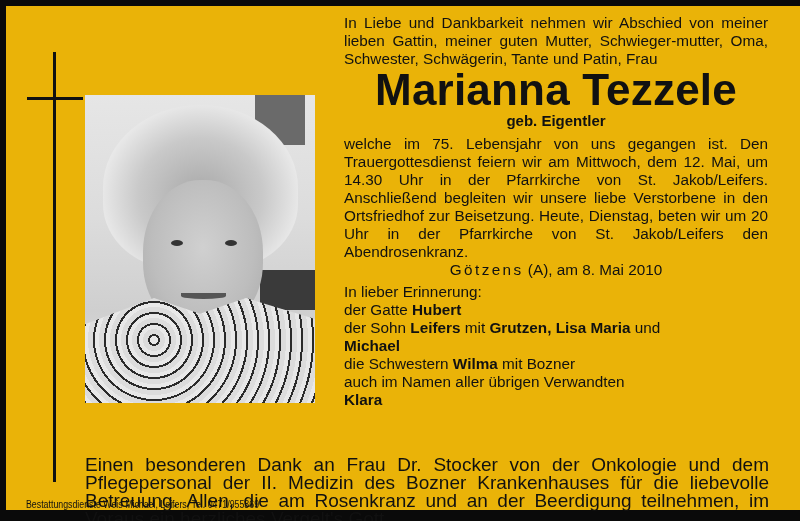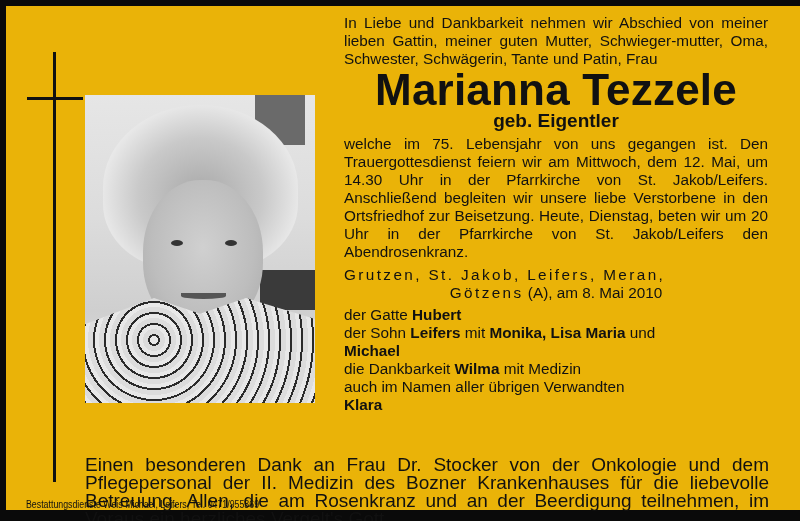--- a/index.html
+++ b/index.html
@@ -32,21 +32,21 @@
   .photo .shirt {
     position: absolute; left: 0; bottom: 0; width: 230px; height: 105px;
     background: repeating-radial-gradient(circle at 30% 40%, #e8e8e8 0 4px, #2a2a2a 4px 6px, #dcdcdc 6px 11px);
     clip-path: polygon(0 25%, 30% 0, 50% 15%, 70% 0, 100% 20%, 100% 100%, 0 100%);
   }
   .col {
     position: absolute; left: 338px; top: 8px; width: 424px; font-size: 15.3px; line-height: 18px; text-align: justify;
   }
   .col p { margin: 0; }
   .name { font-weight: bold; font-size: 44px; line-height: 40px; text-align: center; margin-top: 2px !important; letter-spacing: 0.2px; }
-  .born { font-weight: bold; font-size: 19px; line-height: 22px; text-align: center; margin-bottom: 3px !important; }
+  .born { font-weight: bold; font-size: 15px; line-height: 22px; text-align: center; margin-bottom: 3px !important; }
   .places { letter-spacing: 2.4px; margin-top: 5px !important; text-align: left !important; }
   .places2 { text-align: center; }
   .places2 .spaced { letter-spacing: 2.4px; }
   .mem { margin-top: 4px !important; text-align: left; }
   .mem b { font-weight: bold; }
   .thanks {
     position: absolute; left: 79px; top: 431px; width: 684px; font-size: 19px; line-height: 18px; text-align: justify;
     text-align-last: left;
   }
   .footer { position: absolute; left: 20px; top: 493px; font-size: 10px; font-family: "Liberation Sans", sans-serif; transform: scaleX(0.88); transform-origin: left; }
@@ -67,27 +67,27 @@
     <div class="eye r"></div>
     <div class="mouth"></div>
     <div class="shirt"></div>
   </div>
 
   <div class="col">
     <p>In Liebe und Dankbarkeit nehmen wir Abschied von meiner lieben Gattin, meiner guten Mutter, Schwieger-mutter, Oma, Schwester, Schwägerin, Tante und Patin, Frau</p>
     <p class="name">Marianna Tezzele</p>
     <p class="born">geb. Eigentler</p>
     <p>welche im 75. Lebensjahr von uns gegangen ist. Den Trauergottesdienst feiern wir am Mittwoch, dem 12. Mai, um 14.30 Uhr in der Pfarrkirche von St. Jakob/Leifers. Anschließend begleiten wir unsere liebe Verstorbene in den Ortsfriedhof zur Beisetzung. Heute, Dienstag, beten wir um 20 Uhr in der Pfarrkirche von St. Jakob/Leifers den Abendrosenkranz.</p>
-    <p class="places">Grutzen, St. Jakob, Leifers, Meran,</p>
     <p class="places2"><span class="spaced">Götzens</span><span> (A), am 8. Mai 2010</span></p>
     <div class="mem">
+      <div>In lieber Erinnerung:</div>
       <div><span>der Gatte </span><b>Hubert</b></div>
-      <div><span>der Sohn </span><b>Leifers</b><span> mit </span><b>Monika, Lisa Maria</b><span> und</span></div>
+      <div><span>der Sohn </span><b>Leifers</b><span> mit </span><b>Grutzen, Lisa Maria</b><span> und</span></div>
       <div><b>Michael</b></div>
-      <div><span>die Dankbarkeit </span><b>Wilma</b><span> mit Medizin</span></div>
+      <div><span>die Schwestern </span><b>Wilma</b><span> mit Bozner</span></div>
       <div>auch im Namen aller übrigen Verwandten</div>
       <div><b>Klara</b></div>
     </div>
   </div>
 
   <p class="thanks">Einen besonderen Dank an Frau Dr. Stocker von der Onkologie und dem Pflegepersonal der II. Medizin des Bozner Krankenhauses für die liebevolle Betreuung. Allen, die am Rosenkranz und an der Beerdigung teilnehmen, im Voraus ein herzliches Vergelt's Gott.</p>
   <div class="footer">Bestattungsdienste Weis Michael, Leifers, Tel. 0471/955369</div>
 </div>
 
 </body></html>

